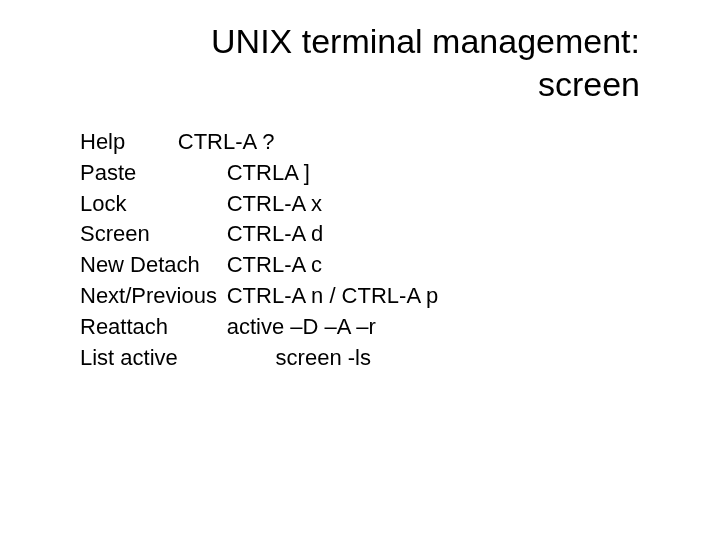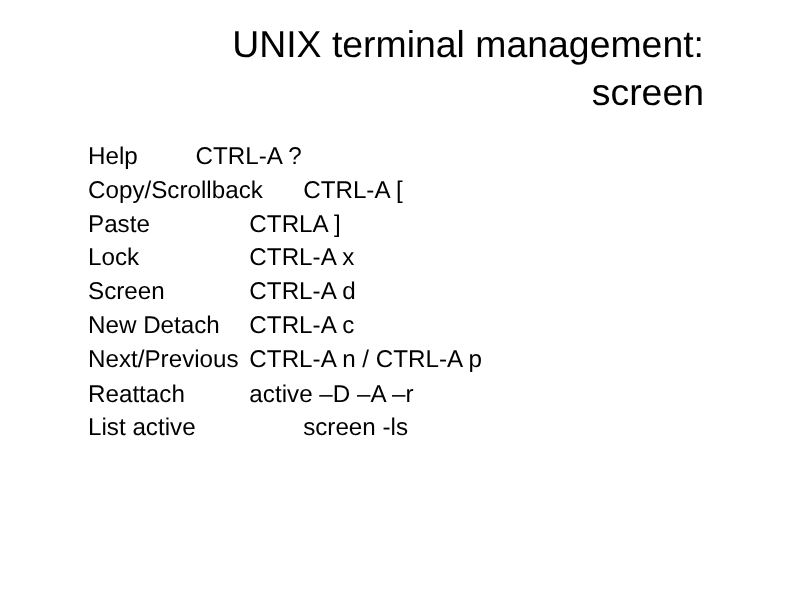--- a/index.html
+++ b/index.html
@@ -32,21 +32,20 @@
 </head>
 <body>
 
 <div class="title">
   <span>UNIX terminal management:</span><br>
   <span class="title-bold">screen</span>
 </div>
 
 <div class="list">
   <div class="row"><span>Help</span><span>		</span><span>CTRL-A ?</span></div>
-  <div class="row"><span>Copy/Scrollback</span><span>	</span><span>CTRL-A [</span></div>
   <div class="row"><span>Paste</span><span>		</span><span>CTRLA ]</span></div>
   <div class="row"><span>Lock</span><span>		</span><span>CTRL-A x</span></div>
   <div class="row"><span>Screen</span><span>		</span><span>CTRL-A d</span></div>
   <div class="row"><span>New Detach</span><span>	</span><span>CTRL-A c</span></div>
   <div class="row"><span>Next/Previous</span><span>	</span><span>CTRL-A n / CTRL-A p</span></div>
   <div class="row"><span>Reattach</span><span>		</span><span>active –D –A –r</span></div>
   <div class="row"><span>List active</span><span>		</span><span>screen -ls</span></div>
 </div>
 
 </body></html>

